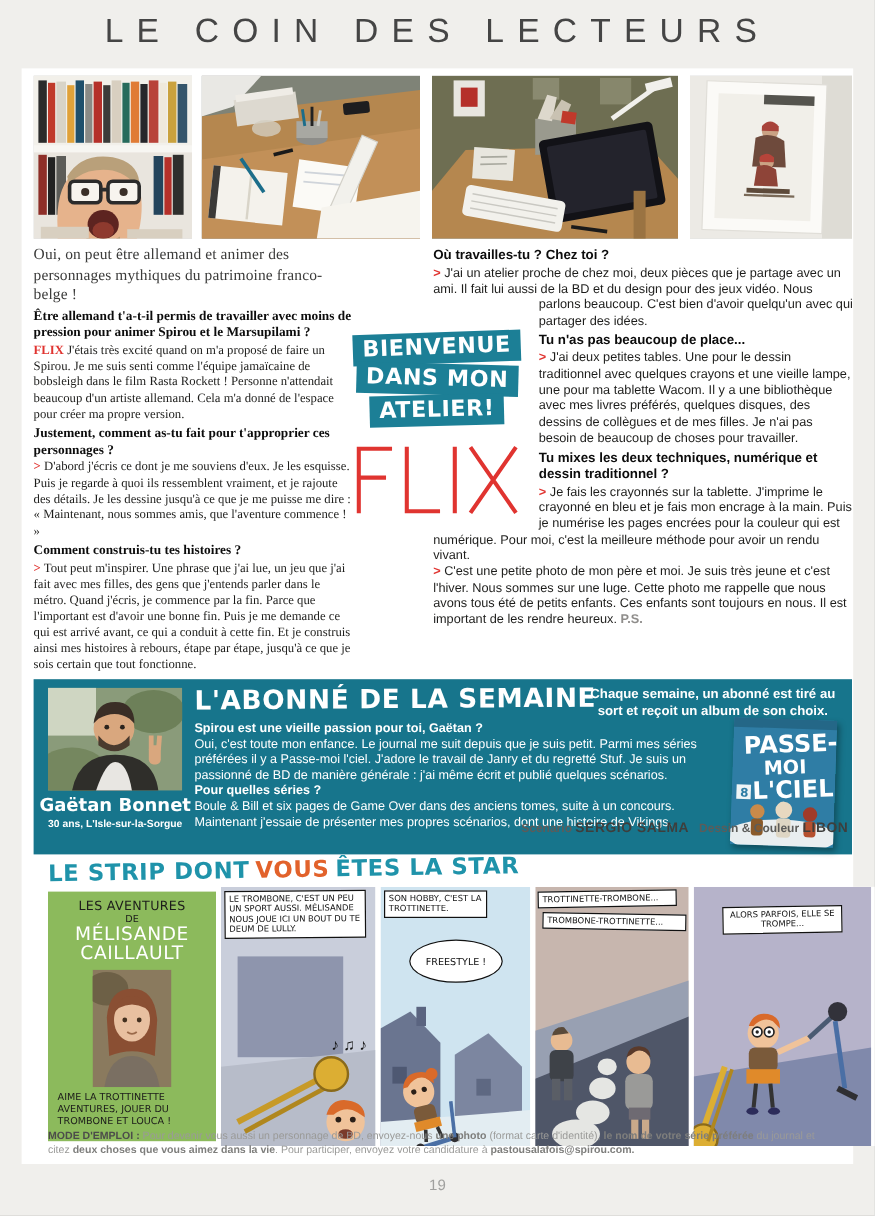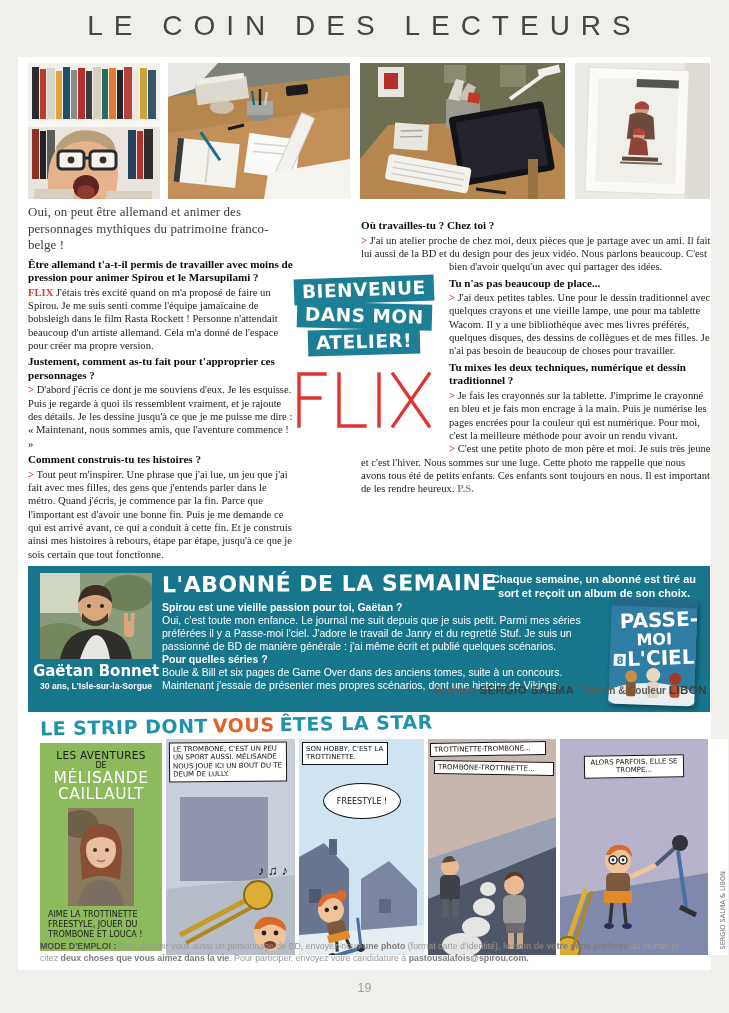--- a/index.html
+++ b/index.html
@@ -16,21 +16,21 @@
     font-family:"Liberation Sans",sans-serif;font-weight:300;font-size:28px;
     letter-spacing:11px;color:#454545;}
 
   
   .photos{position:absolute;left:28px;top:63px;height:136px;display:flex;}
   .photo{height:136px;overflow:hidden;background:#ddd;}
   .photo svg{display:block;}
 
   
   .col-left{position:absolute;left:28px;top:204px;width:266px;font-family:Liberation Serif, serif;}
-  .col-right{position:absolute;left:361px;top:216px;width:350px;font-family:Liberation Serif, serif;}
+  .col-right{position:absolute;left:361px;top:204px;width:350px;}
   .intro{font-size:12.9px;line-height:1.28;color:#3b3b3a;margin:0 0 4px;letter-spacing:.1px;}
   .q{font-weight:bold;font-size:11.1px;line-height:1.22;margin:3px 0 1px;color:#0c0c0c;}
   .a{font-size:10.6px;line-height:1.26;margin:0;color:var(--ink);}
   .lead{color:var(--red);font-weight:bold;}
   .ps{color:#8f8d8b;font-weight:bold;}
   .wrapshape{float:left;width:88px;height:212px;
     shape-outside:polygon(0 36px,88px 36px,88px 204px,0 204px);shape-margin:6px;}
 
   
   .badge{position:absolute;left:289px;top:277px;width:150px;text-align:center;}
@@ -338,39 +338,39 @@
     <span>LE STRIP DONT</span><span class="vous">VOUS</span><span>ÊTES LA STAR</span>
   </div>
   <div class="strip-credits">
     <span>Scénario</span>
     <span class="cname">SERGIO SALMA</span>&nbsp;&nbsp;
     <span>Dessin &amp; Couleur</span>
     <span class="cname">LIBON</span>
   </div>
 
   <div class="panels">
-    <div class="panel p1" style="width:122px">
+    <div class="panel p1" style="width:140px">
       <div class="p1-l1">LES AVENTURES</div>
       <div class="p1-l2">DE</div>
       <div class="p1-name">MÉLISANDE</div>
       <div class="p1-name">CAILLAULT</div>
       <div class="p1-photo">
         <svg width="66" height="98" viewBox="0 0 66 98">
           <rect width="66" height="98" fill="#8a7a5e"></rect>
           <ellipse cx="12" cy="16" rx="18" ry="14" fill="#6d6046"></ellipse>
           <path d="M12 40 Q14 16 33 16 Q52 16 54 42 L52 72 Q33 64 14 72 Z" fill="#8a4f33"></path>
           <ellipse cx="33" cy="42" rx="15" ry="18" fill="#e8c0a0"></ellipse>
           <path d="M18 36 Q22 22 33 22 Q44 22 48 36 L44 32 Q33 26 22 32 Z" fill="#8a4f33"></path>
           <circle cx="27" cy="42" r="2" fill="#43301f"></circle>
             <circle cx="39" cy="42" r="2" fill="#43301f"></circle>
           <path d="M29 52 Q33 55 37 52" stroke="#9a6a4a" stroke-width="1.5" fill="none"></path>
           <path d="M10 98 Q14 72 33 72 Q52 72 56 98 Z" fill="#7a6f62"></path>
         </svg>
       </div>
-      <div class="p1-foot">AIME LA TROTTINETTE FREESTYLE, JOUER DU TROMBONE ET LOUCA !</div>
+      <div class="p1-foot">AIME LA TROTTINETTE AVENTURES, JOUER DU TROMBONE ET LOUCA !</div>
     </div>
 
     <div class="panel" style="width:129px">
       <svg width="129" height="216" viewBox="0 0 129 216">
         <rect width="129" height="216" fill="#c9cedb"></rect>
         <rect x="14" y="58" width="88" height="84" fill="#8e95ad"></rect>
         <polygon points="0,150 129,136 129,216 0,216" fill="#b7bcc9"></polygon>
         <g>
           <line x1="14" y1="196" x2="86" y2="158" stroke="#c79a28" stroke-width="5"></line>
           <line x1="20" y1="204" x2="90" y2="166" stroke="#b0871e" stroke-width="4"></line>

